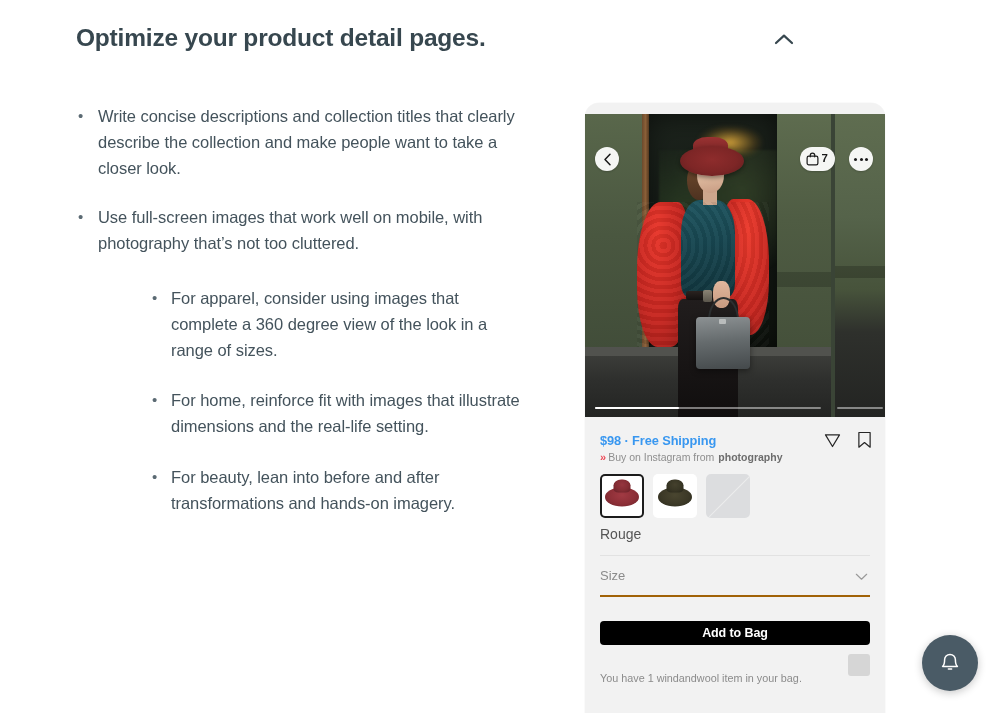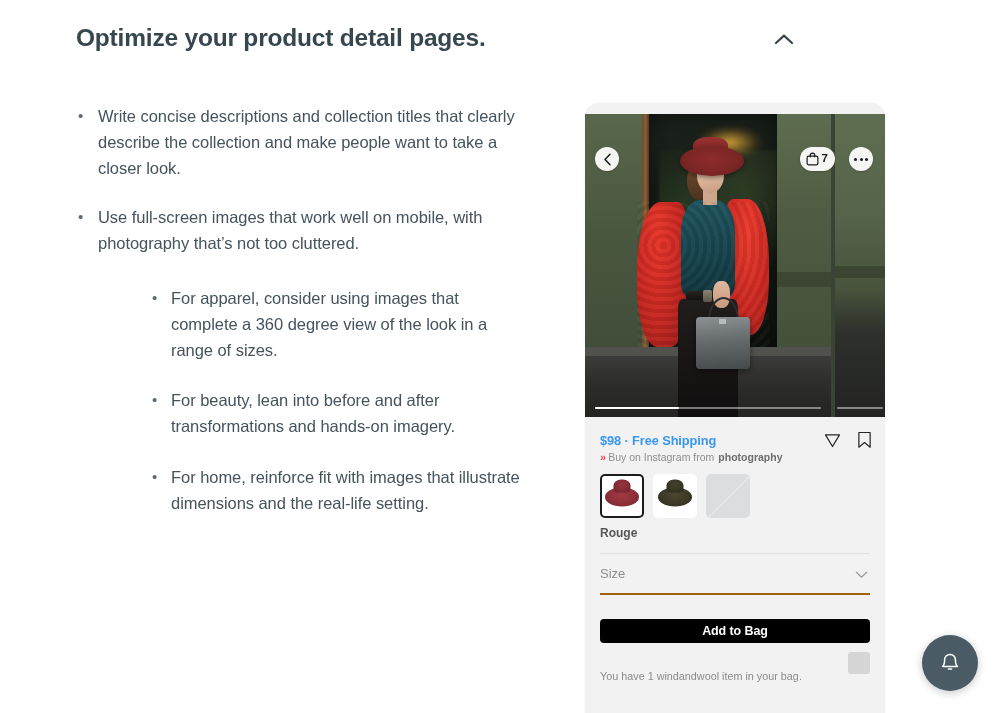--- a/index.html
+++ b/index.html
@@ -397,23 +397,22 @@
   }
   .sw-rouge { background: radial-gradient(ellipse at 50% 40%, #a13a43 0%, #8d2f37 55%, #6b222a 100%); }
   .sw-olive { background: radial-gradient(ellipse at 50% 40%, #4a4630 0%, #3c3927 55%, #2b2a1c 100%); }
   .swatch.empty { background: #dcdddf; }
   .swatch.empty:after {
     content:""; position:absolute; left:-12%; top:50%; width:130%; height:1.3px;
     background: #eceded; transform: rotate(-45deg); transform-origin:center;
   }
   .sw-label {
     padding: 8px 0 0 15px;
-    font-size: 12px;
+    font-size: 14px;
     color: #555;
-    font-weight: bold;
   }
 
   .divider {
     height: 1px;
     background: #e2e2e2;
     margin: 13px 15px 0 15px;
   }
   .size-row {
     position: relative;
     margin: 0 15px;
@@ -490,24 +489,24 @@
     <li>
       <span>Write concise descriptions and collection titles that clearly describe the collection and make people want to take a closer look.</span>
     </li>
     <li>
       <span>Use full-screen images that work well on mobile, with photography that’s not too cluttered.</span>
       <ul class="sub-bullets">
         <li>
           <span>For apparel, consider using images that complete a 360 degree view of the look in a range of sizes.</span>
         </li>
         <li>
-          <span>For beauty, lean into before and after transformations and hands-on imagery.</span>
+          <span>For home, reinforce fit with images that illustrate dimensions and the real-life setting.</span>
         </li>
         <li>
-          <span>For home, reinforce fit with images that illustrate dimensions and the real-life setting.</span>
+          <span>For beauty, lean into before and after transformations and hands-on imagery.</span>
         </li>
       </ul>
     </li>
   </ul>
 </div>
 
 <div class="phone">
 
   <div class="media">
 

